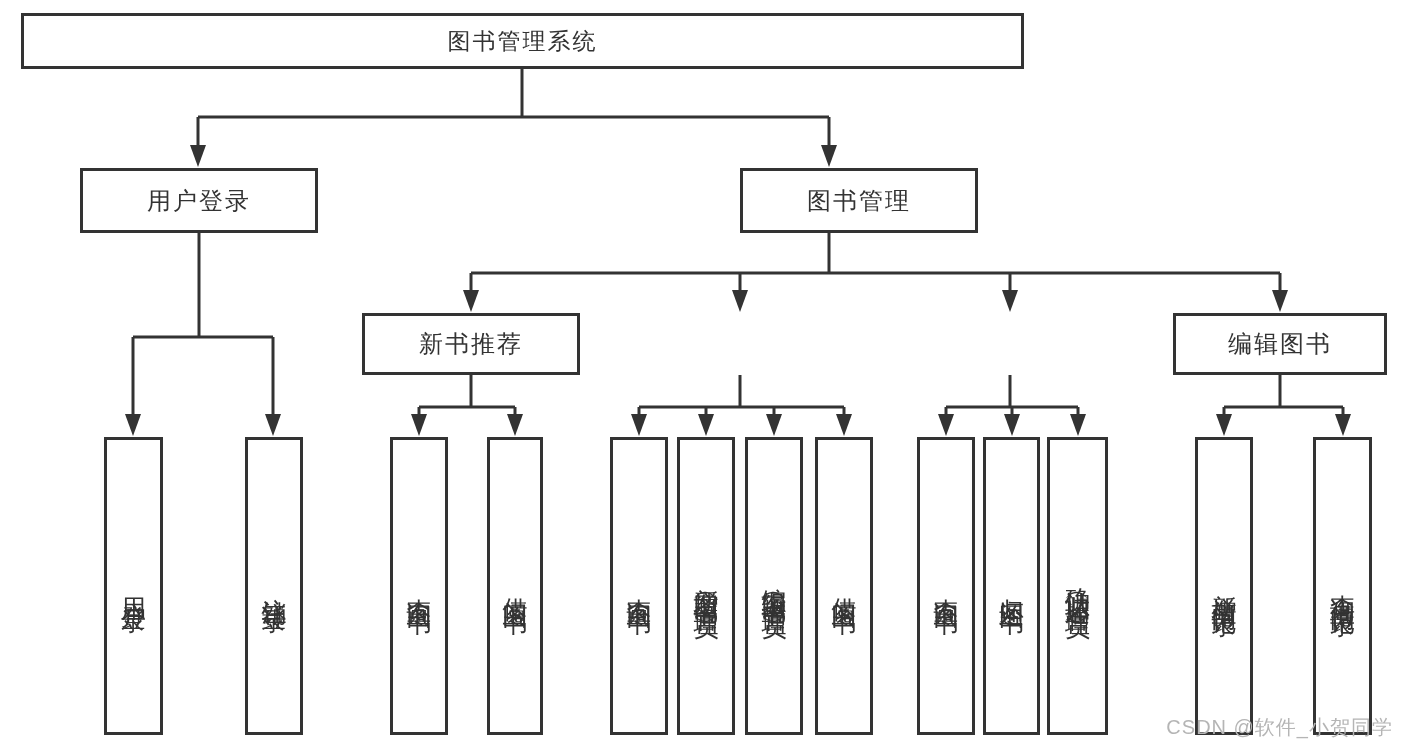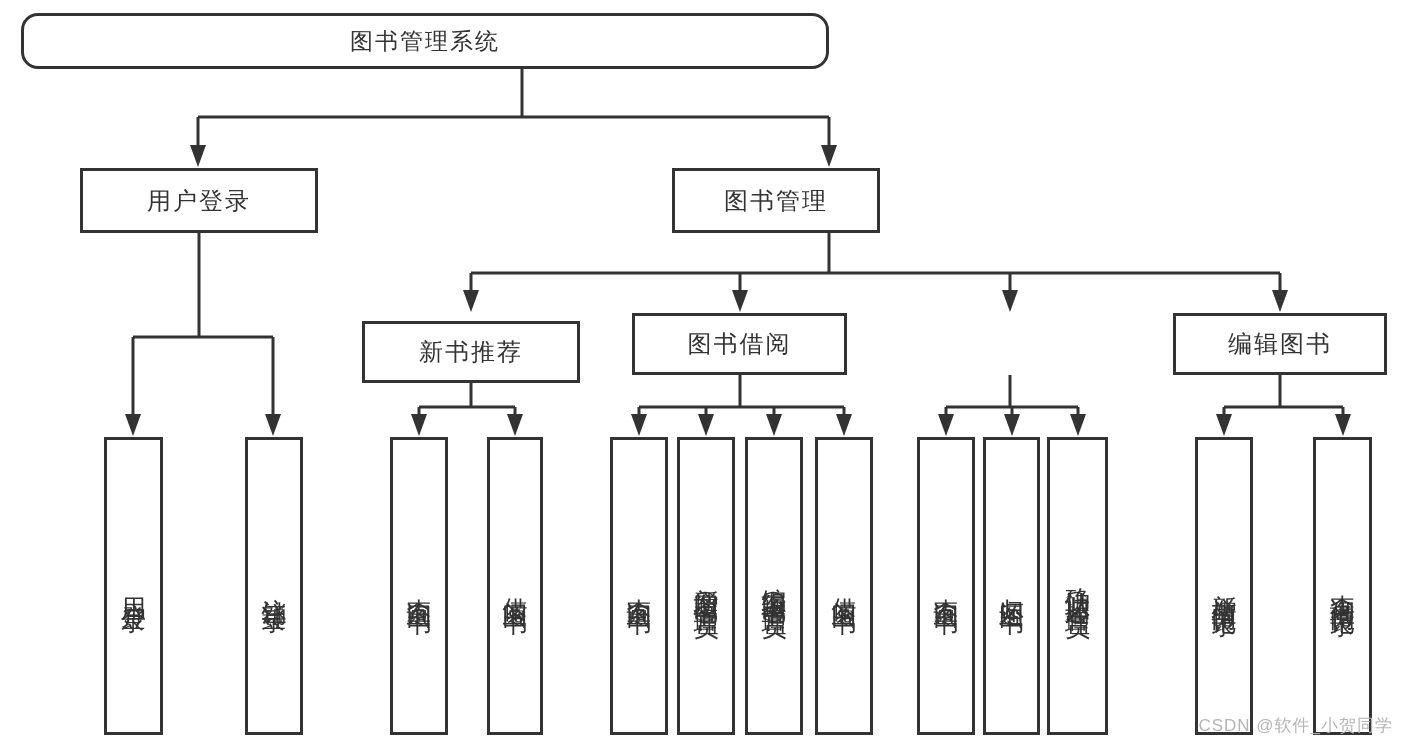--- a/index.html
+++ b/index.html
@@ -56,21 +56,21 @@
     writing-mode: vertical-rl;
     text-orientation: mixed;
     font-size: 25px;
     letter-spacing: 4px;
     line-height: 1;
   }
   .watermark {
     position: absolute;
     right: 12px;
     top: 714px;
-    font-size: 17px;
+    font-size: 20px;
     color: var(--wm-color);
     letter-spacing: 1px;
     white-space: nowrap;
     z-index: 5;
   }
 </style>
 </head>
 <body>
 
 <div class="canvas">
@@ -130,27 +130,26 @@
     <polygon class="arrow" points="1070,414 1086,414 1078,436"></polygon>
 
     <polyline points="1280,375 1280,407"></polyline>
     <polyline points="1224,407 1343,407"></polyline>
     <polyline points="1224,407 1224,417"></polyline>
     <polyline points="1343,407 1343,417"></polyline>
     <polygon class="arrow" points="1216,414 1232,414 1224,436"></polygon>
     <polygon class="arrow" points="1335,414 1351,414 1343,436"></polygon>
   </svg>
 
-  <div class="node root-box h-label" style="left:21px; top:13px; width:808px; height:56px;border-radius:17px;">图书管理系统</div>
+  <div class="node root-box h-label" style="left:21px; top:13px; width:1003px; height:56px;">图书管理系统</div>
 
   <div class="node h-label" style="left:80px; top:168px; width:238px; height:65px;">用户登录</div>
-  <div class="node h-label" style="left:672px; top:168px; width:208px; height:65px;">图书管理</div>
+  <div class="node h-label" style="left:740px; top:168px; width:238px; height:65px;">图书管理</div>
 
-  <div class="node h-label" style="left:362px; top:313px; width:218px; height:62px;margin-top:8px;">新书推荐</div>
-  <div class="node h-label" style="left:632px; top:313px; width:215px; height:62px;">图书借阅</div>
+  <div class="node h-label" style="left:362px; top:313px; width:218px; height:62px;">新书推荐</div>
   <div class="node h-label" style="left:1173px; top:313px; width:214px; height:62px;">编辑图书</div>
 
   <div class="node leaf" style="left:104px; top:437px; width:59px; height:298px;">用户登录</div>
   <div class="node leaf" style="left:245px; top:437px; width:58px; height:298px;">注销登录</div>
 
   <div class="node leaf" style="left:390px; top:437px; width:58px; height:298px;">查询图书</div>
   <div class="node leaf" style="left:487px; top:437px; width:56px; height:298px;">借阅图书</div>
 
   <div class="node leaf" style="left:610px; top:437px; width:58px; height:298px;">查询图书</div>
   <div class="node leaf" style="left:677px; top:437px; width:58px; height:298px;">新增图书（管理员）</div>

